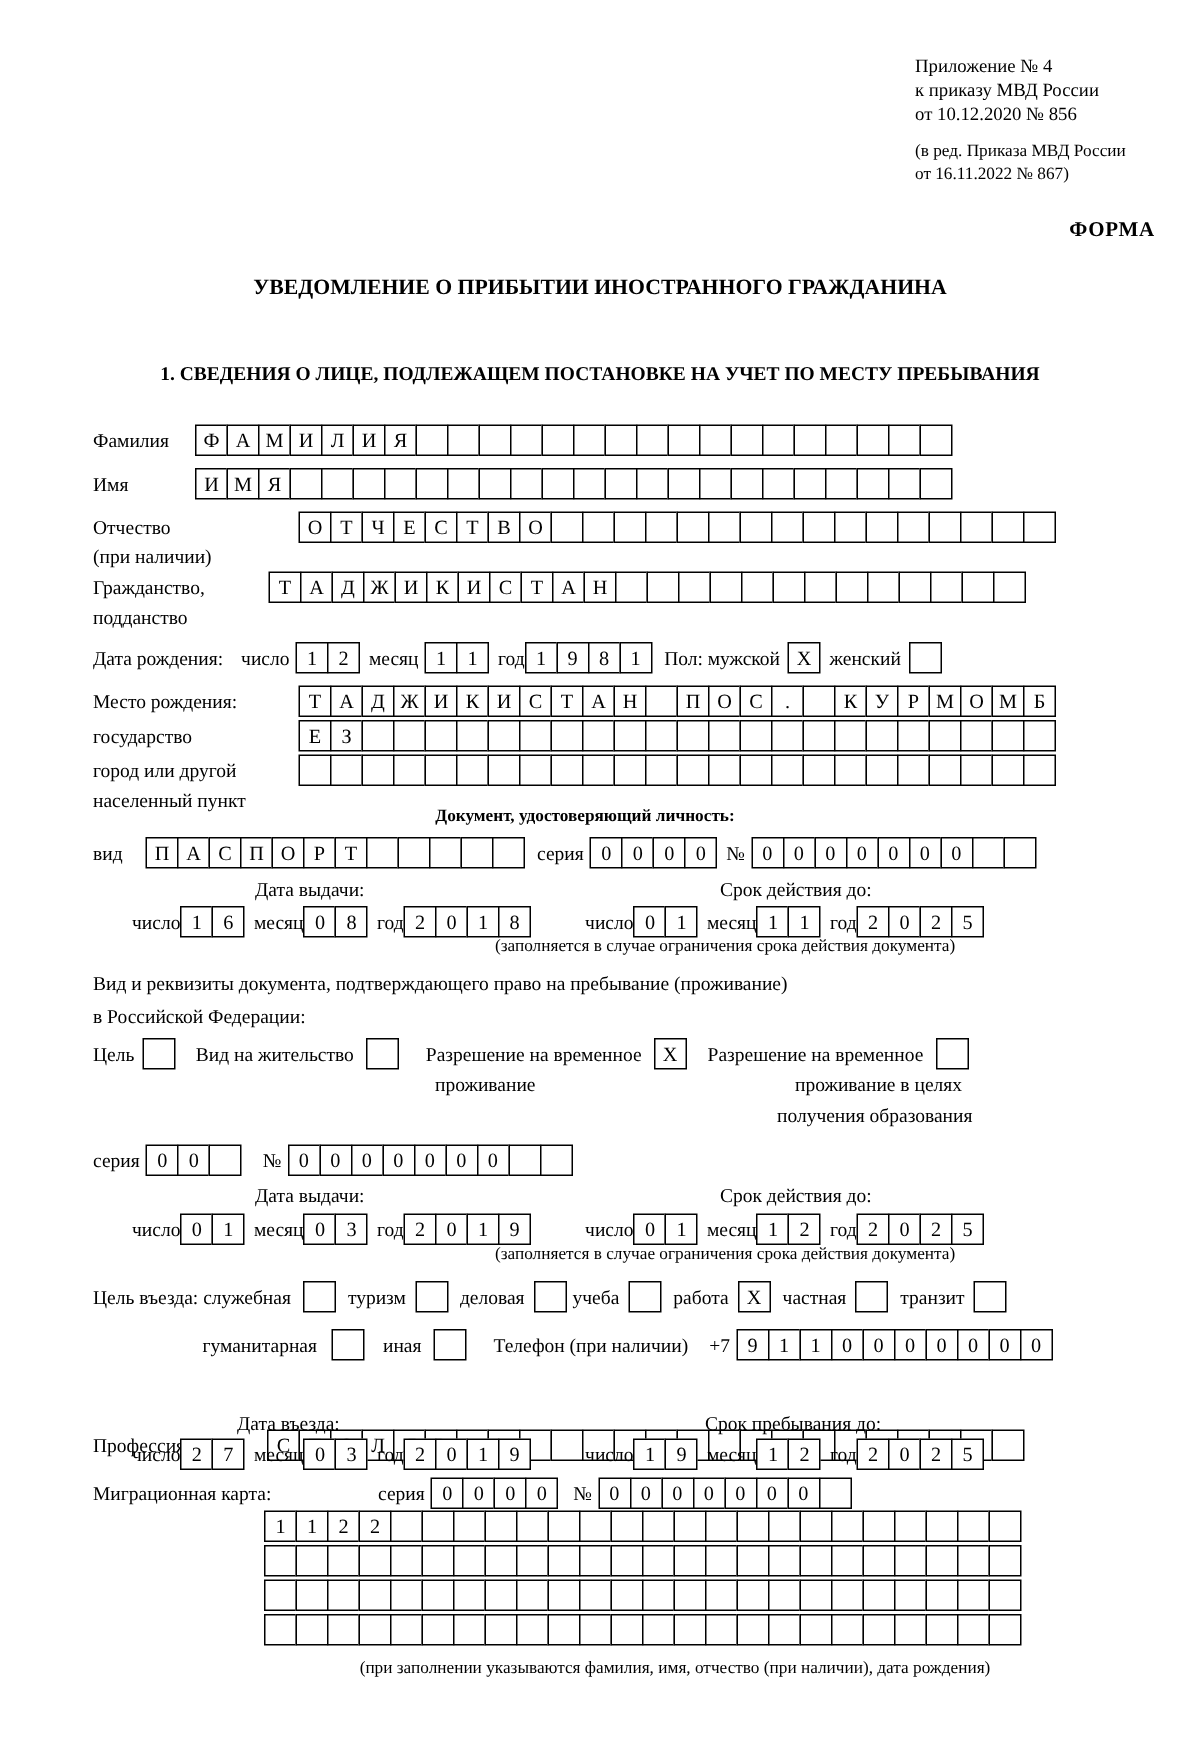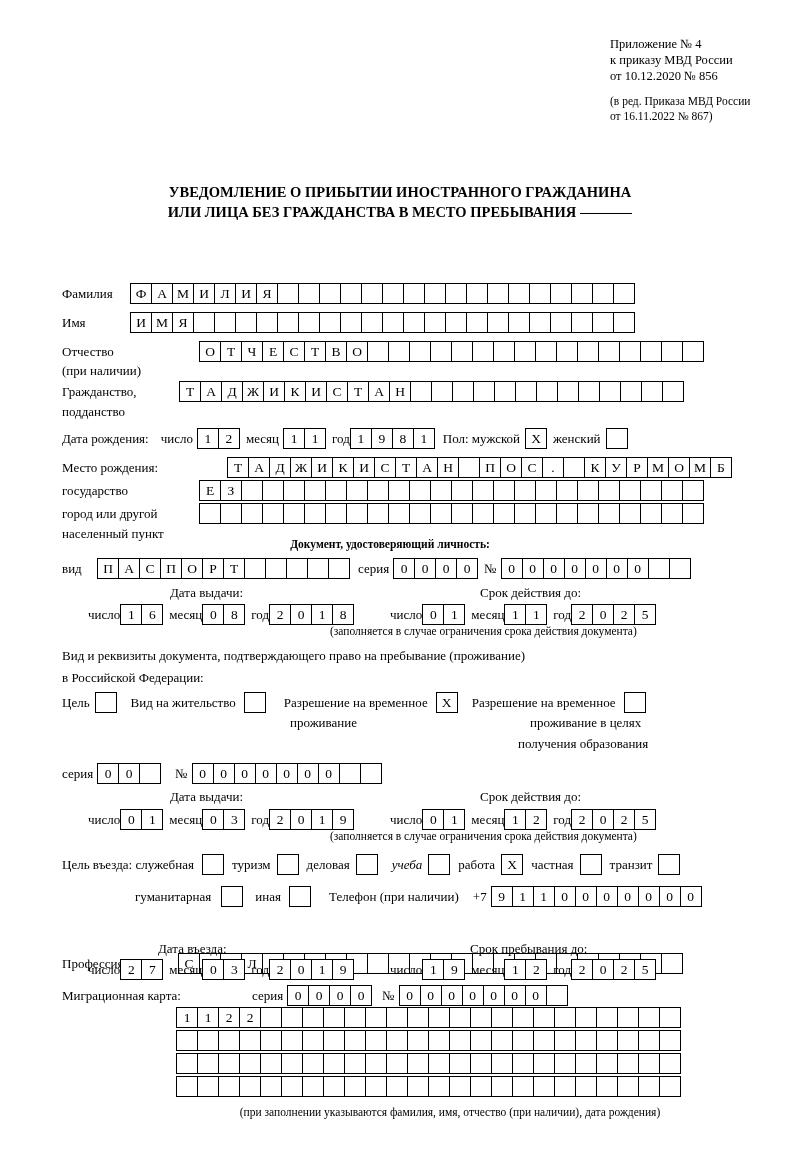--- a/index.html
+++ b/index.html
@@ -124,28 +124,27 @@
   <div class="hdr">
     <div>Приложение № 4</div>
     <div>к приказу МВД России</div>
     <div>от 10.12.2020 № 856</div>
     <div class="grp2">
       <div>(в ред. Приказа МВД России</div>
       <div>от 16.11.2022 № 867)</div>
     </div>
   </div>
 
+  <div class="forma">ФОРМА</div>
 
   <div class="title">
     <span>УВЕДОМЛЕНИЕ О ПРИБЫТИИ ИНОСТРАННОГО ГРАЖДАНИНА</span>
-    <span class="ln2">
-      <span>ИЛИ ЛИЦА БЕЗ ГРАЖДАНСТВА В МЕСТО ПРЕБЫВАНИЯ</span><span class="blank-line"></span>
-    </span>
-  </div>
-
+  </div>
+
+  <div class="section1">1. СВЕДЕНИЯ О ЛИЦЕ, ПОДЛЕЖАЩЕМ ПОСТАНОВКЕ НА УЧЕТ ПО МЕСТУ ПРЕБЫВАНИЯ</div>
 
   <div class="row" style="top:283px; left:62px;">
     <span class="lbl" style="width:68px; display:inline-block;">Фамилия</span>
     <span class="boxes" id="surname-boxes">
         <span class="cell">Ф</span>
         <span class="cell">А</span>
         <span class="cell">М</span>
         <span class="cell">И</span>
         <span class="cell">Л</span>
         <span class="cell">И</span>
@@ -284,21 +283,21 @@
         <span class="cell">9</span>
         <span class="cell">8</span>
         <span class="cell">1</span>
       </span>
     <span class="lbl" style="margin-left:8px;">Пол: мужской</span>
     <span class="chk" style="margin-left:5px;">Х</span>
     <span class="lbl" style="margin-left:6px;">женский</span>
     <span class="chk" style="margin-left:5px;"></span>
   </div>
 
-  <div class="row" style="top:457px; left:62px;gap:28px;">
+  <div class="row" style="top:457px; left:62px;">
     <span class="lbl" style="width:137px; display:inline-block;">Место рождения:</span>
     <span class="boxes" id="birthplace-boxes-1">
         <span class="cell">Т</span>
         <span class="cell">А</span>
         <span class="cell">Д</span>
         <span class="cell">Ж</span>
         <span class="cell">И</span>
         <span class="cell">К</span>
         <span class="cell">И</span>
         <span class="cell">С</span>
@@ -561,21 +560,21 @@
 
   <div class="center-note" style="top:830px; left:330px; width:420px; text-align:left;">(заполняется в случае ограничения срока действия документа)</div>
 
   <div class="row" style="top:854px; left:62px;">
     <span class="lbl">Цель въезда: служебная</span>
     <span class="chk" style="margin-left:8px;"></span>
     <span class="lbl" style="margin-left:8px;">туризм</span>
     <span class="chk" style="margin-left:6px;"></span>
     <span class="lbl" style="margin-left:8px;">деловая</span>
     <span class="chk" style="margin-left:6px;"></span>
-    <span class="lbl" style="margin-left:14px;font-style:italic;">учеба</span>
+    <span class="lbl" style="margin-left:4px;">учеба</span>
     <span class="chk" style="margin-left:6px;"></span>
     <span class="lbl" style="margin-left:8px;">работа</span>
     <span class="chk" style="margin-left:6px;">Х</span>
     <span class="lbl" style="margin-left:8px;">частная</span>
     <span class="chk" style="margin-left:6px;"></span>
     <span class="lbl" style="margin-left:8px;">транзит</span>
     <span class="chk" style="margin-left:6px;"></span>
   </div>
 
   <div class="row" style="top:886px; left:135px;">

